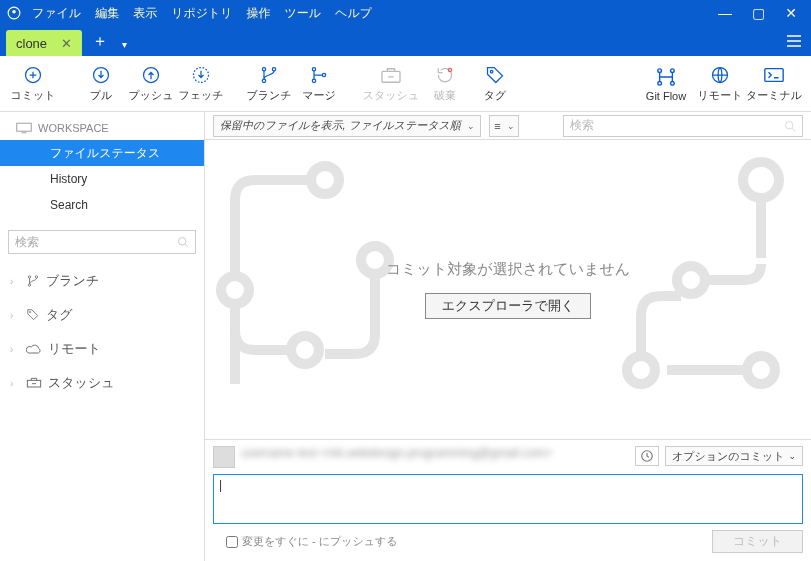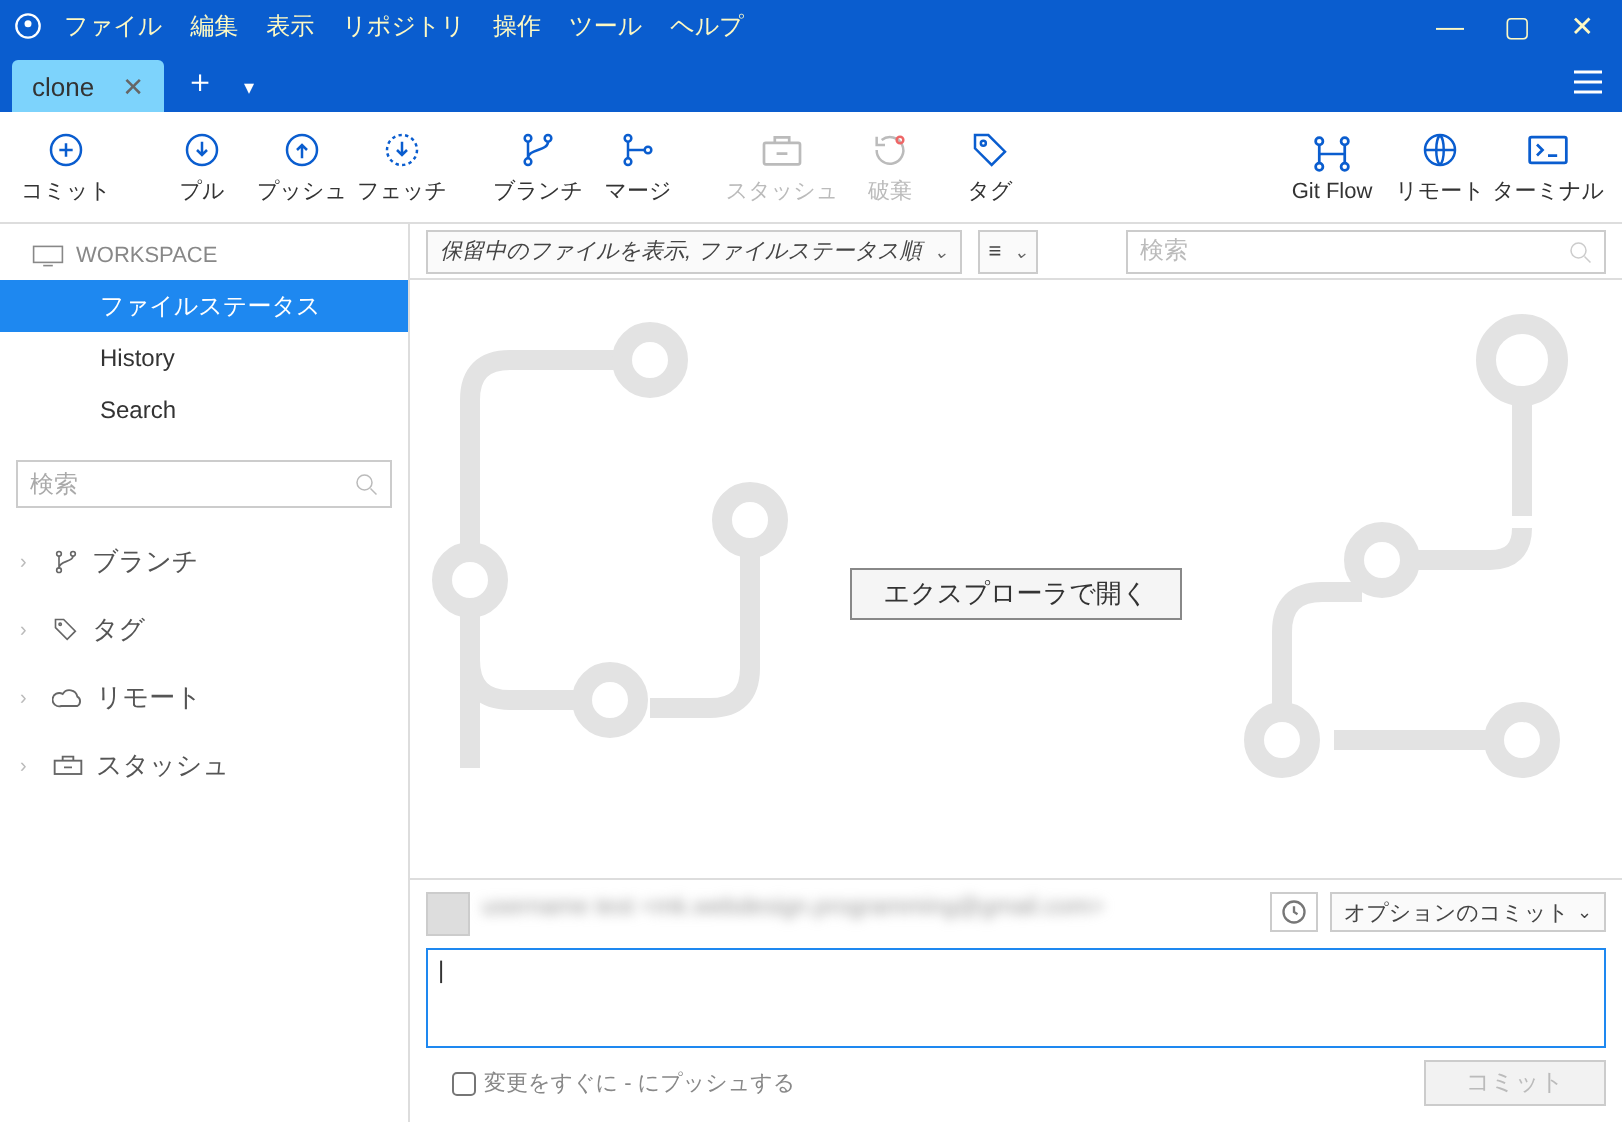--- a/index.html
+++ b/index.html
@@ -8,21 +8,21 @@
   
   .titlebar { background: #0a5dcf; color: #fef9c3; height: 26px; display: flex; align-items: center; padding: 0 6px; }
   .titlebar .logo { width: 16px; height: 16px; margin-right: 10px; display:flex; align-items:center; justify-content:center;}
   .titlebar .menu { display: flex; gap: 14px; font-size: 12px; flex: 1; }
   .titlebar .menu span { cursor: default; }
   .titlebar .winctl { display: flex; gap: 20px; align-items: center; padding-right: 8px; }
   .titlebar .winctl span { cursor: default; font-size: 14px; }
 
   
   .tabbar { background: #0a5dcf; height: 30px; display: flex; align-items: flex-end; padding: 0 6px; }
-  .tab { background: #7dd3fc; color: #333; height: 26px; display: flex; align-items: center; padding: 0 10px; border-radius: 3px 3px 0 0; font-size: 13px; }
+  .tab { background: #bef264; color: #333; height: 26px; display: flex; align-items: center; padding: 0 10px; border-radius: 3px 3px 0 0; font-size: 13px; }
   .tab .close { margin-left: 14px; color: #666; cursor: pointer; }
   .tabbar .plus { color: #fff; font-size: 16px; margin-left: 10px; margin-bottom: 4px; cursor: pointer; }
   .tabbar .caret { color: #fff; font-size: 10px; margin-left: 14px; margin-bottom: 6px; cursor: pointer; }
   .tabbar .hamburger { margin-left: auto; color:#fff; margin-bottom:6px; margin-right:4px; cursor:pointer;}
 
   
   .toolbar { height: 56px; border-bottom: 1px solid #ddd; display: flex; align-items: center; padding: 0 8px; }
   .tbtn { display: flex; flex-direction: column; align-items: center; justify-content: center; width: 50px; height: 56px; color: #0a5dcf; cursor: pointer; }
   .tbtn.wide { width: 58px; }
   .tbtn .ic { height: 22px; display:flex; align-items:center; justify-content:center;}
@@ -337,20 +337,21 @@
               <path d="M180 68v60"></path>
               <circle cx="110" cy="150" r="14"></circle>
               <path d="M124 150h40q16 0 16-16"></path>
               <circle cx="60" cy="240" r="14"></circle>
               <path d="M60 226v-40q0-20 20-20h20"></path>
               <circle cx="180" cy="240" r="14"></circle>
               <path d="M166 240h-80"></path>
             </g>
           </svg>
       </div>
+      <div class="msg">コミット対象が選択されていません</div>
       <div class="open">エクスプローラで開く</div>
     </div>
 
     <div class="commitbox">
       <div class="cb-row1">
         <div class="avatar"></div>
         <div class="author">username test &lt;mk.webdesign.programming@gmail.com&gt;</div>
         <div class="clock">
           <svg width="14" height="14" viewBox="0 0 24 24" fill="none" stroke="#777" stroke-width="2">
               <circle cx="12" cy="12" r="9"></circle>

